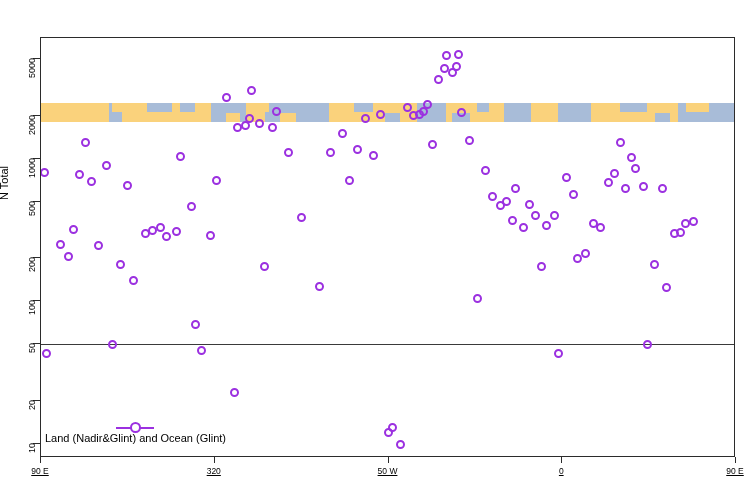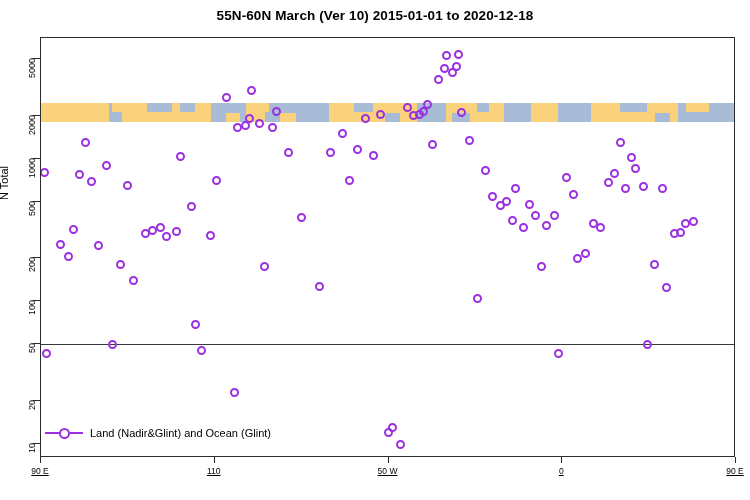--- a/index.html
+++ b/index.html
@@ -31,34 +31,33 @@
   }
   .ytick-wrap{position:absolute;left:0;width:40px;height:1px;}
   .ytick-txt{position:absolute;right:8px;top:-5px;font-size:9px;color:#000;
      transform:rotate(-90deg);transform-origin:right center;white-space:nowrap;}
   .ytick-mark{position:absolute;left:33px;top:0;width:7px;height:1px;background:#2b2b2b;}
   .xtick-wrap{position:absolute;top:457px;width:1px;height:1px;}
   .xtick-mark{position:absolute;left:0;top:0;width:1px;height:6px;background:#2b2b2b;}
   .xtick-txt{position:absolute;top:9px;left:0;transform:translateX(-50%);
      font-size:8.5px;color:#000;white-space:nowrap;text-decoration:underline;}
   #legend{
-    position:absolute;left:45px;top:422px;height:22px;display:flex;align-items:center;gap:7px;
+    position:absolute;left:45px;top:422px;height:22px;display:flex;align-items:center;gap:7px;flex-direction:column;
   }
   #legend-swatch{position:relative;width:38px;height:11px;}
   #legend-swatch .lg-line{position:absolute;left:0;top:4.5px;width:38px;height:2.4px;background:#9B30E0;}
   #legend-swatch .lg-dot{position:absolute;left:14px;top:0px;width:11px;height:11px;
      border:2.8px solid #9B30E0;border-radius:50%;box-sizing:border-box;background:#fff;}
   #legend-label{font-size:11px;color:#000;white-space:nowrap;}
 </style>
 </head>
 <body>
 
 <div id="figure">
 
-  <div id="chart-title">55N-60N March (Ver 10)   2015-01-01 to 2020-12-18</div>
 
   <div id="y-axis-label">N Total</div>
 
   <div id="y-ticks">
       <div class="ytick-wrap" style="top: 443.165px;">
         <div class="ytick-mark"></div>
         <div class="ytick-txt">10</div>
       </div>
       <div class="ytick-wrap" style="top: 400.19px;">
         <div class="ytick-mark"></div>
@@ -93,21 +92,21 @@
         <div class="ytick-txt">5000</div>
       </div>
     </div>
   <div id="x-ticks">
       <div class="xtick-wrap" style="left: 40px;">
         <div class="xtick-mark"></div>
         <div class="xtick-txt">90 E</div>
       </div>
       <div class="xtick-wrap" style="left: 213.75px;">
         <div class="xtick-mark"></div>
-        <div class="xtick-txt">110</div>
+        <div class="xtick-txt">320</div>
       </div>
       <div class="xtick-wrap" style="left: 387.5px;">
         <div class="xtick-mark"></div>
         <div class="xtick-txt">50 W</div>
       </div>
       <div class="xtick-wrap" style="left: 561.25px;">
         <div class="xtick-mark"></div>
         <div class="xtick-txt">0</div>
       </div>
       <div class="xtick-wrap" style="left: 735px;">

